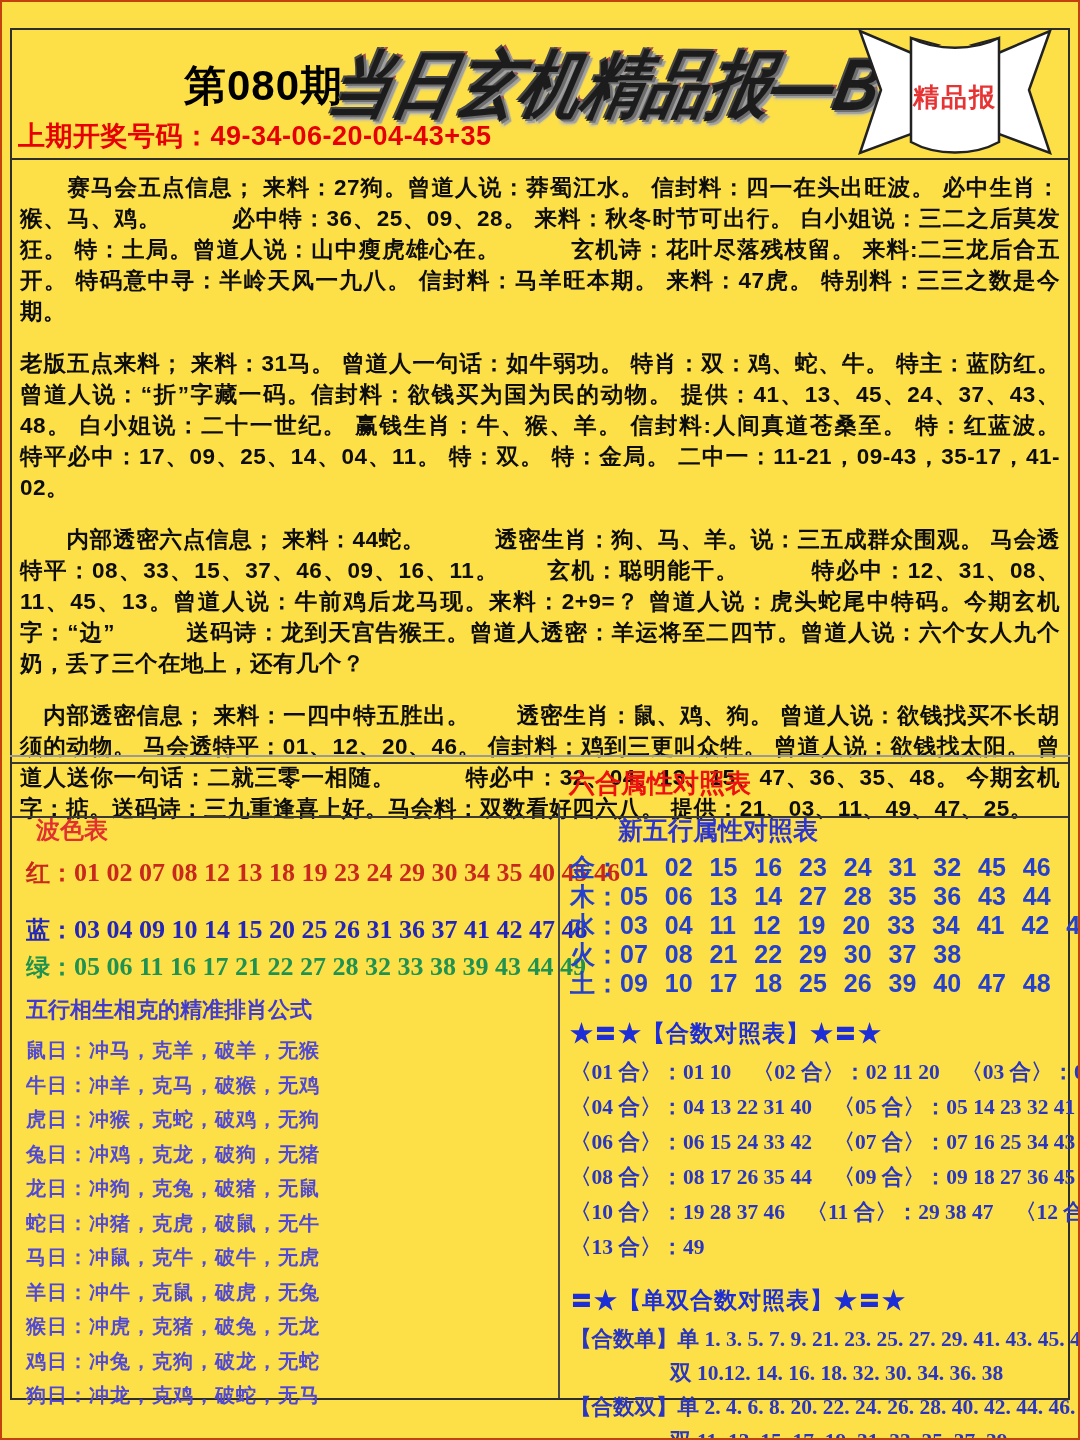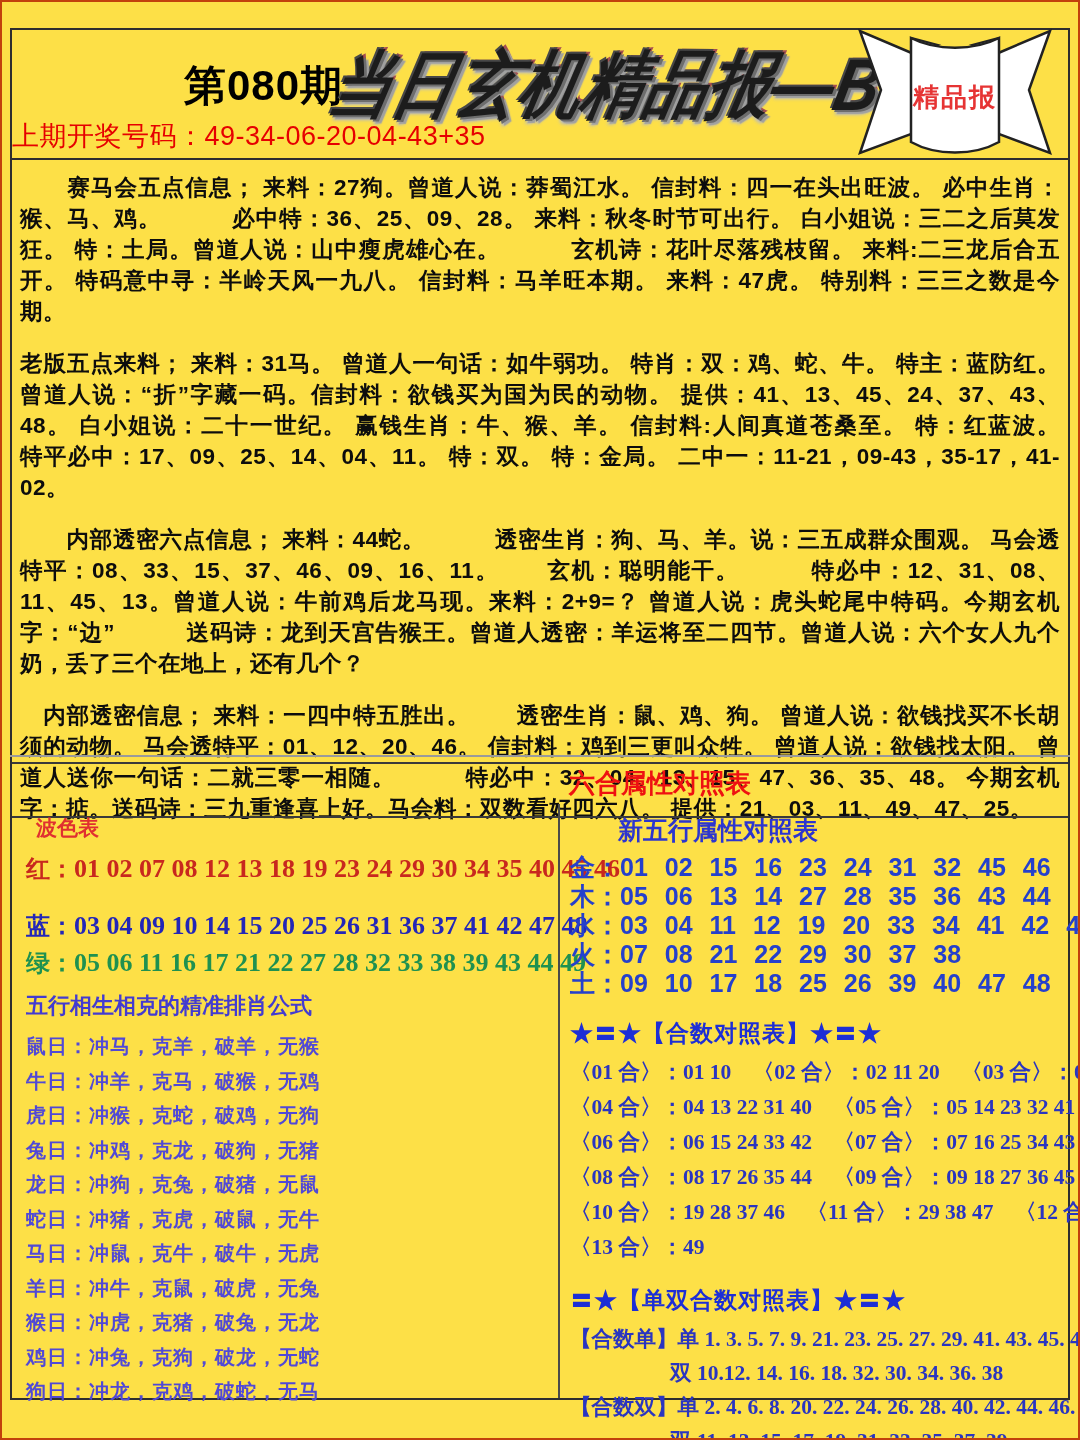--- a/index.html
+++ b/index.html
@@ -20,22 +20,22 @@
     font-size:42px; font-weight:900; letter-spacing:1px; color:#000;
   }
   .masthead {
     position:absolute; left:330px; top:6px; width:560px;
     font-size:62px; font-weight:900; font-style:italic; letter-spacing:1px;
     color:#1c1c1c; white-space:nowrap;
     transform:skewX(-12deg) scaleY(1.18); transform-origin:left top;
     text-shadow: 3px 1px 0 #6d6d6d, 6px 3px 1px #a0a0a0, -2px -2px 0 #474747, 2px -2px 0 #a65050, 4px 4px 3px #bbbbbb;
   }
   .lastdraw {
-    position:absolute; left:0; top:88px;
-    font-size:27px; font-weight:normal; color:#e60000; letter-spacing:0.5px; white-space:nowrap;
+    position:absolute; left:6px; top:88px;
+    font-size:27px; font-weight:bold; color:#e60000; letter-spacing:0.5px; white-space:nowrap;
   }
   .ribbon { position:absolute; right:12px; top:-4px; width:202px; height:134px; z-index:5; }
   
   .paragraphs {
     position:absolute; left:0; top:132px; right:0; height:596px;
     padding:10px 8px 0 8px;
   }
   .paragraphs p {
     font-size:22.5px; font-weight:bold; line-height:31px;
     text-align:justify; text-justify:inter-character; margin-bottom:21px;
@@ -51,21 +51,21 @@
     border-top:2px solid #9a9a9a;
   }
   .section-title {
     position:relative; left:120px; text-align:center;
     font-size:26px; font-weight:900; color:#ee1111; line-height:38px;
   }
   
   .columns { position:absolute; left:0; top:774px; right:0; bottom:0; display:flex; }
   .col-left { width:546px; padding:6px 12px 0 14px; }
   .col-right { flex:1; border-left:2px solid #4a4a4a; padding:4px 8px 0 10px; }
-  .bose-title { color:#e03030; font-size:21px; font-weight:900; margin:4px 0 8px 10px; }
+  .bose-title { color:#e03030; font-size:24px; font-weight:900; margin:4px 0 8px 10px; }
   .wave-row { font-size:26px; font-weight:bold; line-height:37px; white-space:nowrap; font-family:"Liberation Serif", serif; }
   .wave-row .wave-label { font-family:"Liberation Sans", sans-serif; font-size:24px; }
   .wave-red   { color:#c8281e; }
   .wave-blue  { color:#2326b8;margin-top:20px; }
   .wave-green { color:#1f9150; }
   .formula-title { color:#433bd0; font-size:22px; font-weight:bold; margin:10px 0 8px 0; }
   .zodiac-line { color:#5149d6; font-size:20px; font-weight:bold; line-height:34.5px; letter-spacing:1px; }
   .wuxing-title { color:#2c35cf; font-size:25px; font-weight:900; margin:6px 0 6px 48px; }
   .wuxing-row { color:#2540cc; font-size:25px; font-weight:bold; line-height:29px; word-spacing:10px; white-space:nowrap; }
   .hesu-header { color:#1d2ed6; font-size:23px; font-weight:900; margin:20px 0 6px 0; letter-spacing:1px; }

